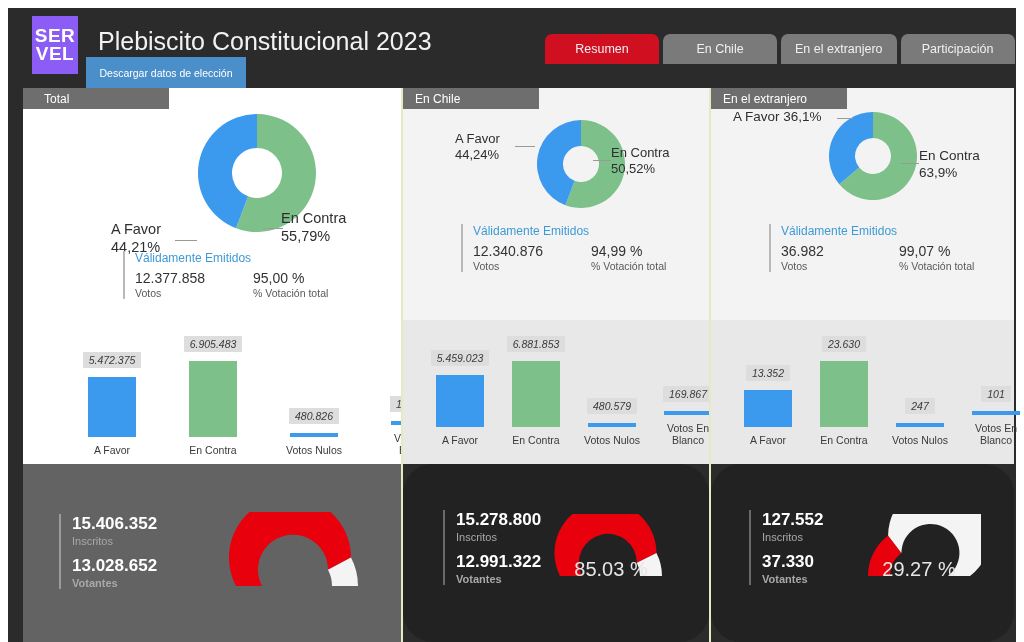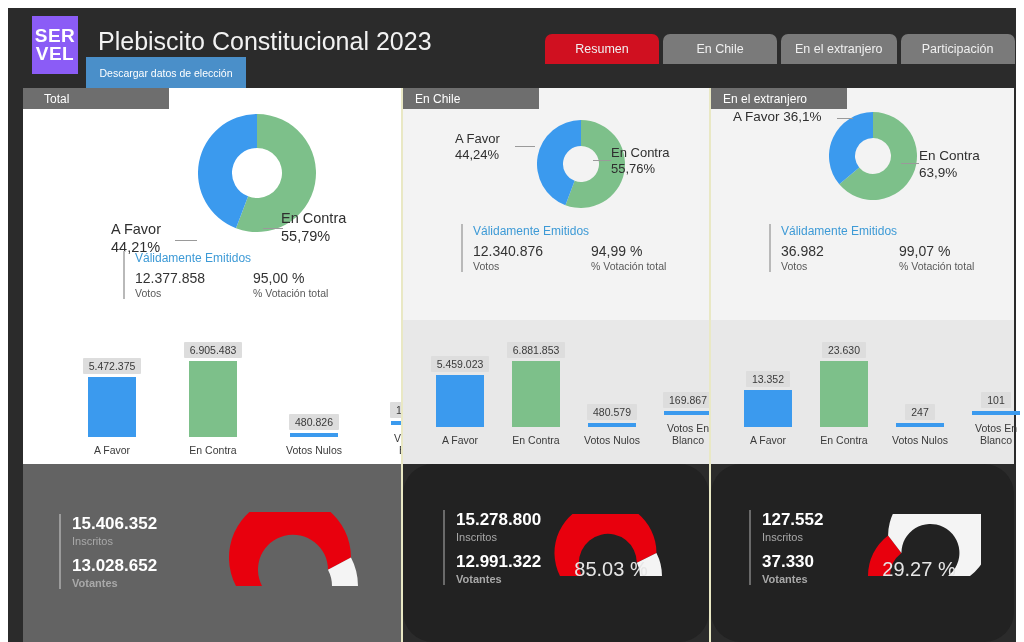--- a/index.html
+++ b/index.html
@@ -117,21 +117,21 @@
   .valid-col { display: flex; flex-direction: column; }
   .valid-big { font-size: 14px; color: #333333; white-space: nowrap; }
   .valid-sub { font-size: 10.5px; color: #595959; margin-top: 1px; white-space: nowrap; }
 
   
   .bars { position: absolute; display: flex; align-items: flex-end; }
   .barcol { display: flex; flex-direction: column; align-items: center; justify-content: flex-end; }
   .barval {
     font-size: 10.5px; color: #3a3a3a;
     background: #dddddd; border-radius: 1px;
-    padding: 2px 6px; margin-bottom: 3px; white-space: nowrap;
+    padding: 2px 6px; margin-bottom: 9px; white-space: nowrap; font-style: italic;
   }
   .bar { width: 48px; }
   .bar.blue { background: #3b9aee; }
   .bar.green { background: #7dc08a; }
   .bar.thin-blue { background: #3b9aee; height: 4px; }
   .barlab {
     font-size: 10.5px; color: #3a3a3a; margin-top: 7px;
     text-align: center; line-height: 1.15; width: 62px;
   }
 
@@ -257,21 +257,21 @@
     <path d="M28.421248645395373,85.14975706163287 A44,44 0 0 1 43.99999999999999,0 L44,26 A18,18 0 0 0 37.62687444584356,60.83399152521345 Z" fill="#3b9aee"></path>
   </svg></div>
           <div class="leader" style="left: 112px; top: 58px; width: 20px;"></div>
           <div class="leader" style="left: 190px; top: 72px; width: 18px;"></div>
           <div class="dlabel sm" style="left: 52px; top: 43px; font-size: 13px;">
             <div>A Favor</div>
             <div>44,24%</div>
           </div>
           <div class="dlabel sm" style="left: 208px; top: 57px; font-size: 13px;">
             <div>En Contra</div>
-            <div>55,76%</div>
+            <div>50,52%</div>
           </div>
           <div class="valid" style="left: 58px; top: 136px;">
             <div class="valid-h">Válidamente Emitidos</div>
             <div class="valid-row">
               <div class="valid-col" style="width:118px">
                 <div class="valid-big">12.340.876</div>
                 <div class="valid-sub">Votos</div>
               </div>
               <div class="valid-col">
                 <div class="valid-big">94,99 %</div>

